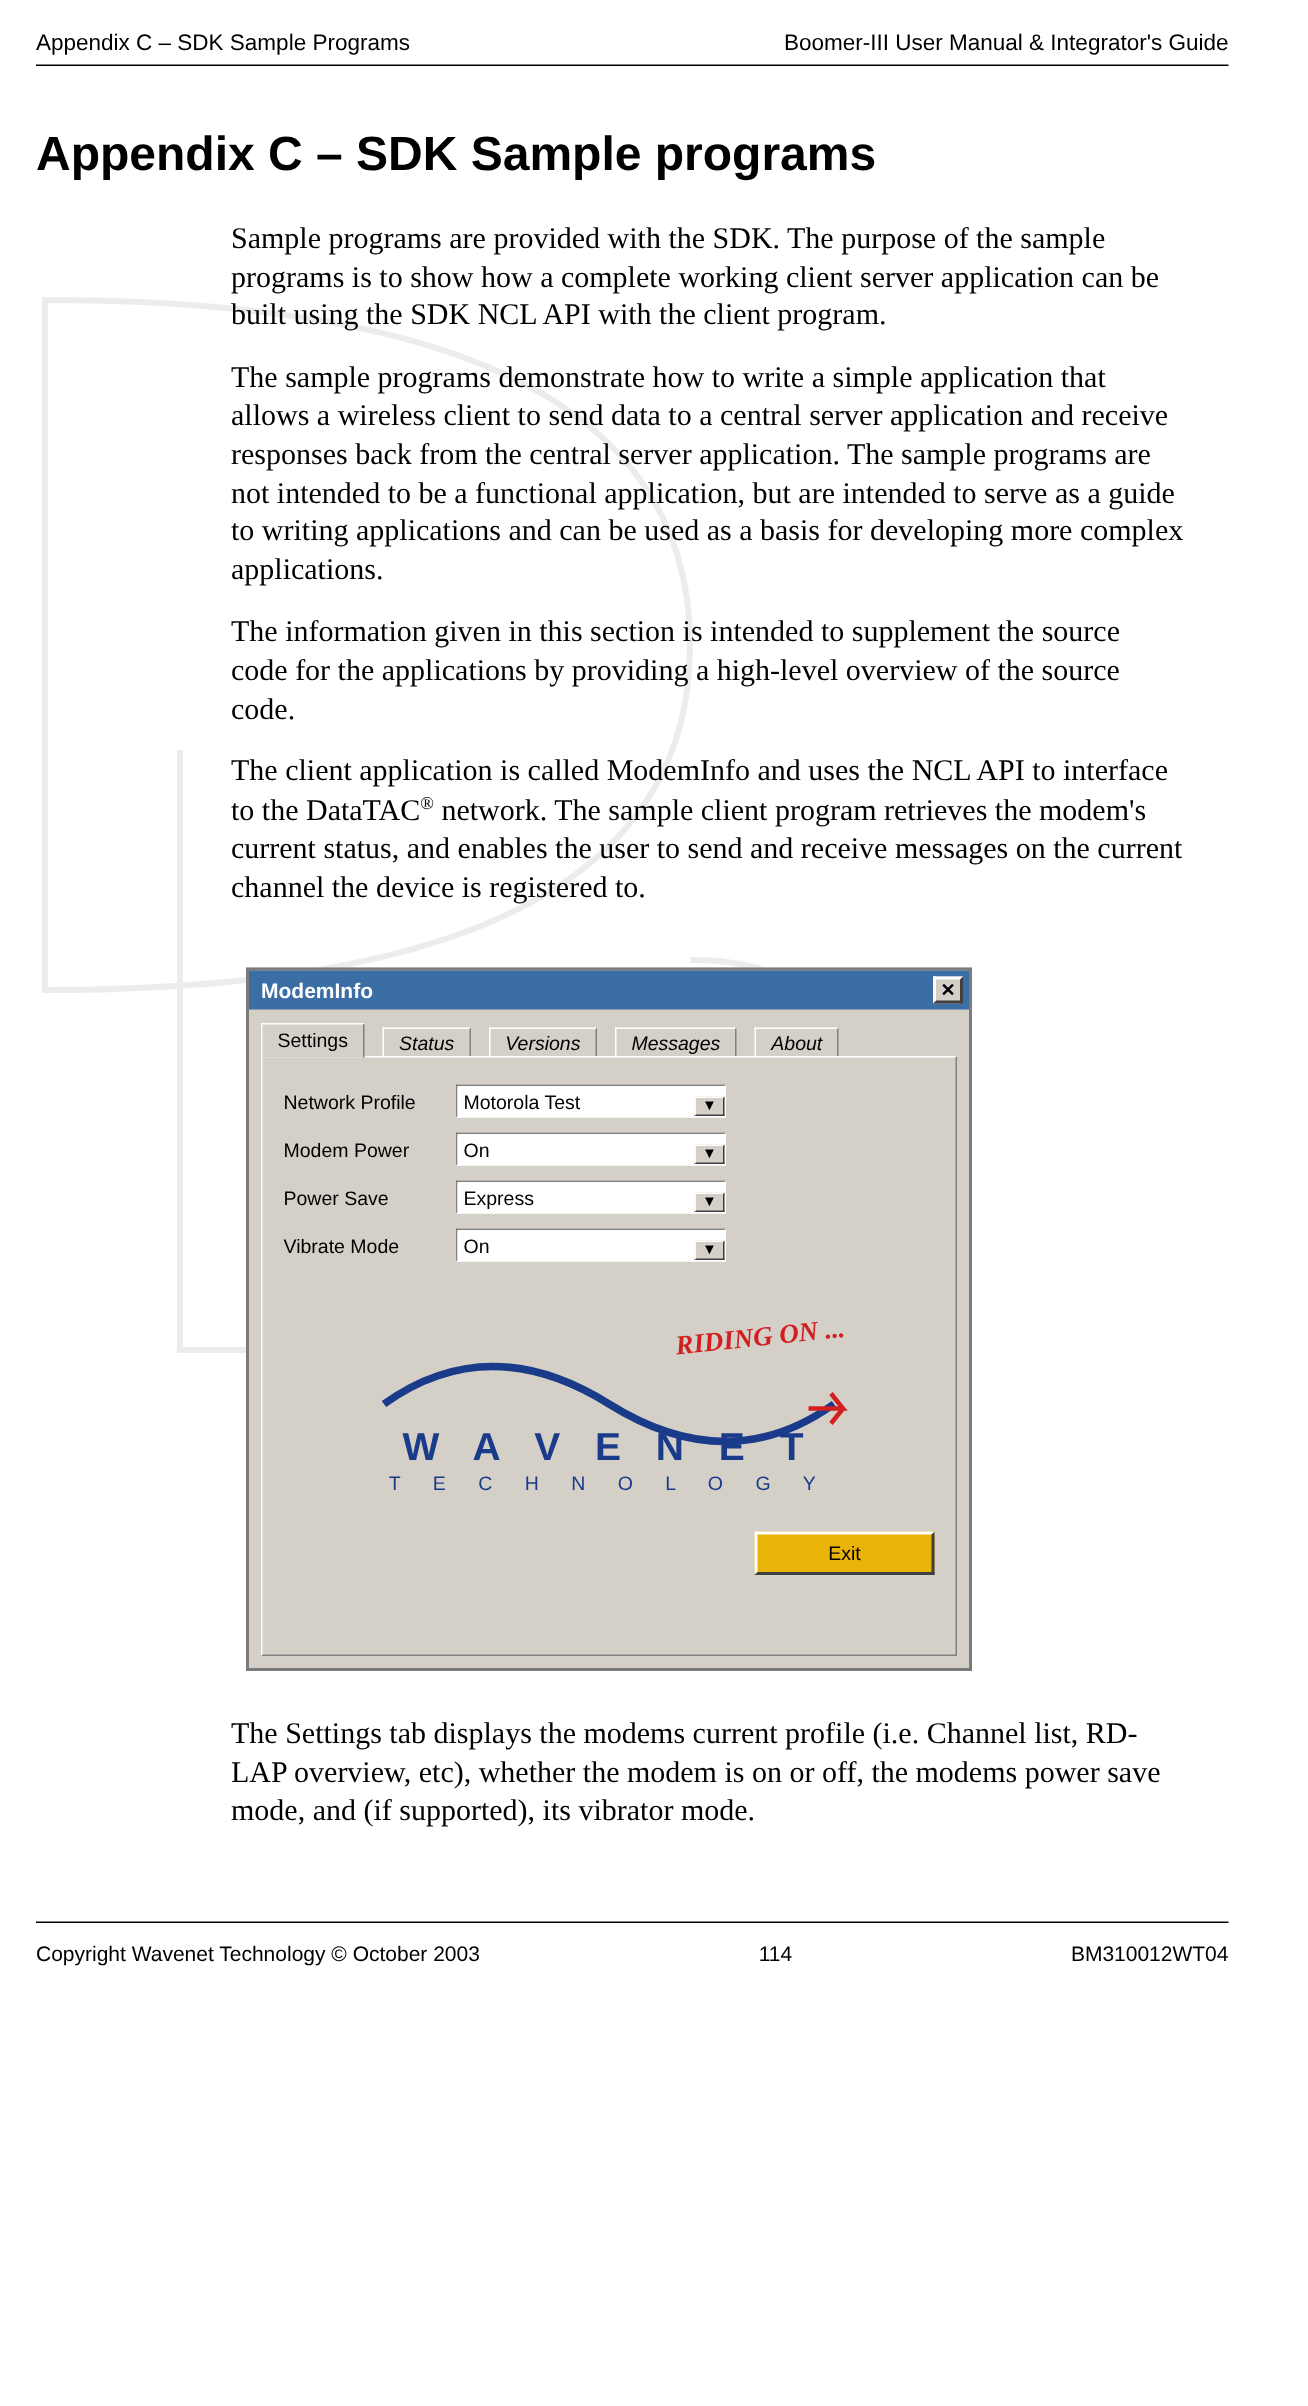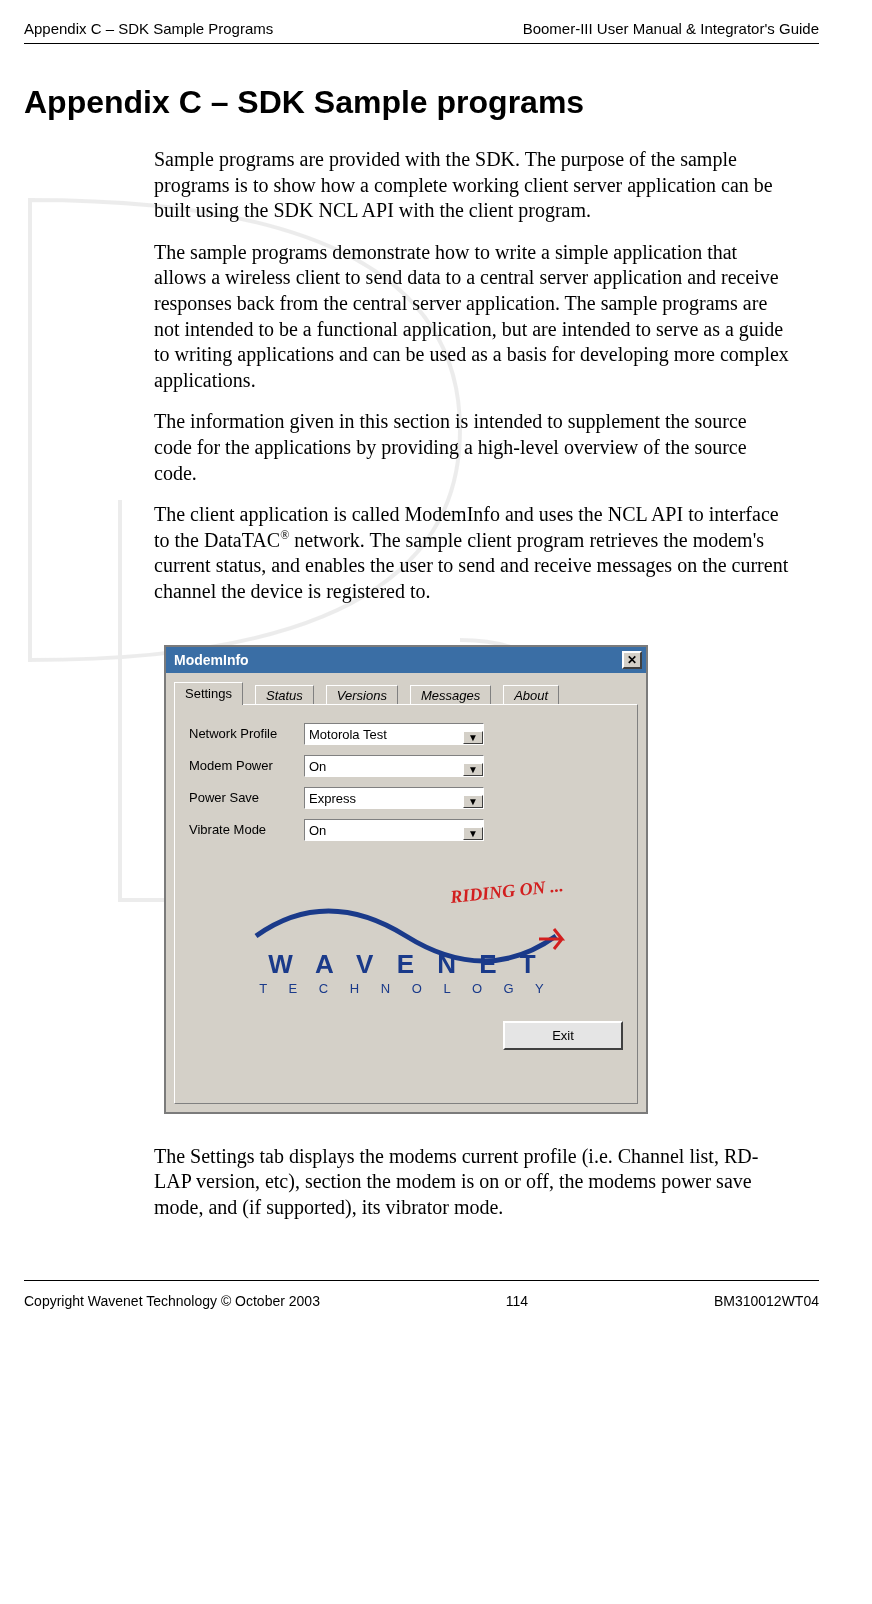--- a/index.html
+++ b/index.html
@@ -182,21 +182,21 @@
   .logo-svg { width: 320px; }
   .exit-row {
     display: flex;
     justify-content: flex-end;
     margin-top: 20px;
   }
   .btn {
     min-width: 96px;
     padding: 5px 10px;
     text-align: center;
-    background: #e5e5e5;
+    background: #eab308;
     border-top: 2px solid #fff;
     border-left: 2px solid #fff;
     border-right: 2px solid #404040;
     border-bottom: 2px solid #404040;
     font-size: 13px;
   }
   .ftr-line {
     border: none;
     border-top: 1px solid #000;
     margin: 60px 0 6px 0;
@@ -297,21 +297,21 @@
         </div>
 
         <div class="exit-row">
           <div class="btn">Exit</div>
         </div>
 
       </div>
     </div>
   </div>
 
-  <p class="body-text">The Settings tab displays the modems current profile (i.e. Channel list, RD-LAP version, etc), section the modem is on or off, the modems power save mode, and (if supported), its vibrator mode.</p>
+  <p class="body-text">The Settings tab displays the modems current profile (i.e. Channel list, RD-LAP overview, etc), whether the modem is on or off, the modems power save mode, and (if supported), its vibrator mode.</p>
 
   <hr class="ftr-line">
   <div class="ftr">
     <span>Copyright Wavenet Technology © October 2003</span>
     <span>114</span>
     <span>BM310012WT04</span>
   </div>
 
 </div>
 

